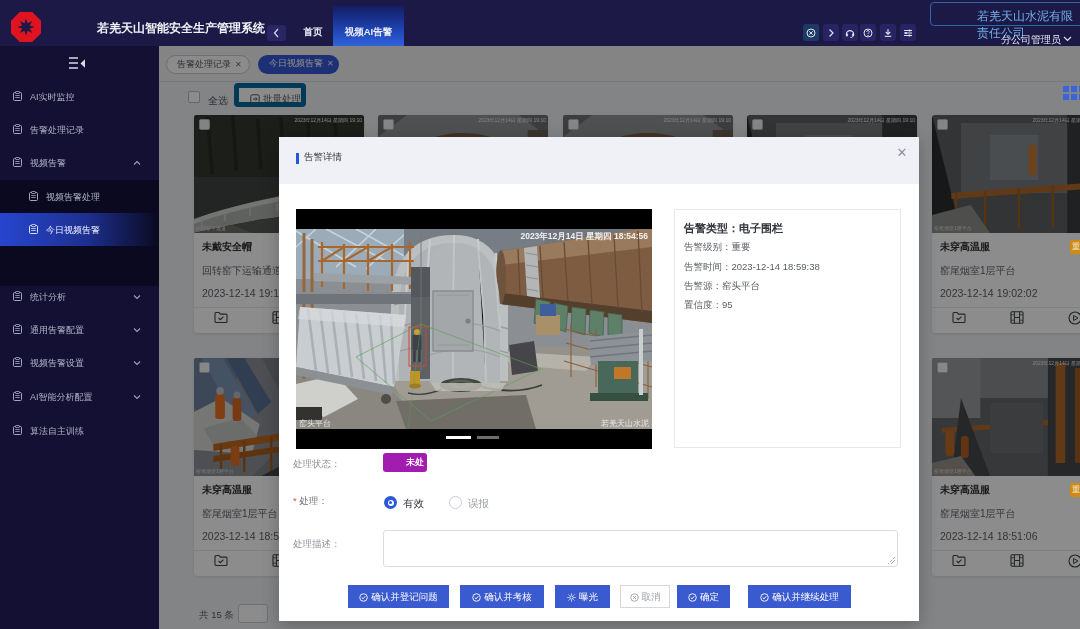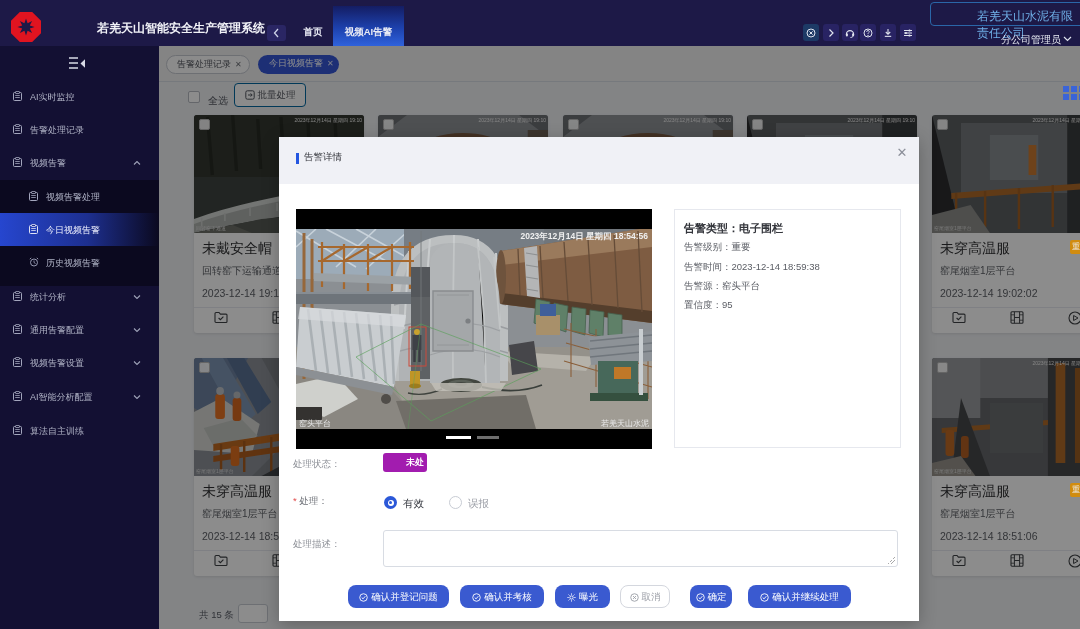--- a/index.html
+++ b/index.html
@@ -33,32 +33,32 @@
 
   
   #content { position:absolute; left:159px; top:46px; width:921px; height:583px; background:#eef0f3; }
   #chipbar { position:absolute; left:0; top:0; width:921px; height:36px; background:#f0f0f0; border-bottom:1px solid #d8dce3; }
   .chip { position:absolute; top:9px; height:19px; border-radius:10px; font-size:9px; line-height:17px; }
   #chip1 { left:7px; width:84px; background:#fdfdfd; border:1px solid #c6cad2; color:#53565e; text-align:left; padding-left:10px; }
   #chip2 { left:99px; width:81px; background:#3657d6; color:#fff; padding-left:11px; }
   .chipx { display:inline-block; margin-left:4px; font-size:8px; opacity:.85; }
   #selall { position:absolute; left:29px; top:45px; width:12px; height:12px; border:1px solid #b6bac2; border-radius:2px; background:#fff; }
   #selalltxt { position:absolute; left:49px; top:48px; font-size:10px; color:#53565e; }
-  #batchbtn { position:absolute; left:75px; top:37px; width:72px; height:24px; border:1px solid #0369a1; border-radius:4px; background:#fdfdfd; color:#53565e; font-size:9.5px; line-height:22px; text-align:center; }
+  #batchbtn { position:absolute; left:75px; top:37px; width:72px; height:24px; border:5px solid #0369a1; border-radius:4px; background:#fdfdfd; color:#53565e; font-size:9.5px; line-height:22px; text-align:right; }
   #gridicon { position:absolute; left:904px; top:40px; width:20px; height:17px; z-index:80; }
   #pagetotal { position:absolute; left:40px; top:563px; font-size:9.5px; color:#5a5e66; }
   #pagesel { position:absolute; left:79px; top:558px; width:30px; height:19px; background:#fff; border:1px solid #c6cad2; border-radius:3px; }
 
   
   .card { position:absolute; width:170px; height:218px; background:#fff; border-radius:3px; box-shadow:0 1px 3px rgba(0,0,0,.1); }
   .thumb { position:absolute; left:0; top:0; width:170px; height:118px; overflow:hidden; border-radius:3px 3px 0 0; }
   .cb { position:absolute; left:5px; top:4px; width:11px; height:11px; background:rgba(255,255,255,.92); border:1px solid #b8b8b8; border-radius:2px; z-index:3; }
   .tstamp { position:absolute; right:2px; top:2px; font-size:5px; color:#eee; z-index:3; }
   .tloc { position:absolute; left:2px; bottom:2px; font-size:5px; color:#ddd; z-index:3; }
-  .ctitle { position:absolute; left:8px; top:125px; font-size:14px; font-weight:normal; color:#303133; }
+  .ctitle { position:absolute; left:8px; top:125px; font-size:10px; font-weight:bold; color:#303133; }
   .ctag { position:absolute; left:138px; top:125px; width:20px; height:14px; background:#d18c10; border-radius:2px; color:#eee; font-size:8px; text-align:center; line-height:14px; z-index:80; }
   .cloc { position:absolute; left:8px; top:149px; font-size:10px; color:#5f6268; }
   .cdate { position:absolute; left:8px; top:172px; font-size:10.5px; color:#5f6268; }
   .cdiv { position:absolute; left:0px; top:192px; width:170px; height:1px; background:#e8eaf0; }
   .cicons { position:absolute; left:0; top:193px; width:170px; height:25px; }
   .cicons svg { position:absolute; top:3px; }
 
   
   #overlay { position:absolute; left:159px; top:46px; width:921px; height:583px; background:rgba(0,0,0,0.45); z-index:70; }
 
@@ -79,21 +79,21 @@
   #radio1 { position:absolute; left:105px; top:359px; width:13px; height:13px; border-radius:50%; background:#2b58d8; }
   #radio1 i { position:absolute; left:3.5px; top:3.5px; width:6px; height:6px; background:#fff; border-radius:50%; }
   #radio1 b { position:absolute; left:5px; top:5px; width:3px; height:3px; background:#2b58d8; border-radius:50%; }
   #radio2 { position:absolute; left:170px; top:359px; width:13px; height:13px; border-radius:50%; background:#fff; border:1px solid #c8ccd4; }
   #rl1 { position:absolute; left:124px; top:360px; font-size:10.5px; color:#3a3d44; }
   #rl2 { position:absolute; left:189px; top:360px; font-size:10.5px; color:#9b9ea6; }
   #descbox { position:absolute; left:104px; top:393px; width:515px; height:37px; border:1px solid #d8dce3; border-radius:3px; }
   #resizer { position:absolute; right:2px; bottom:2px; width:7px; height:7px;
      background:linear-gradient(135deg,transparent 0 50%,#aaa 50% 55%,transparent 55% 70%,#aaa 70% 75%,transparent 75%); }
   #btnrow { position:absolute; left:69px; top:448px; width:520px; height:23px; }
-  .btn { position:absolute; top:0; height:23px; border-radius:8px; background:#3a5ad0; color:#fff; font-size:9.5px; text-align:center; line-height:23px; }
+  .btn { position:absolute; top:0; height:23px; border-radius:0; background:#3a5ad0; color:#fff; font-size:9.5px; text-align:center; line-height:23px; }
   .btn svg { vertical-align:-1.5px; margin-right:3px; }
   #btn4 { background:#fff; border:1px solid #d4d7de; color:#9b9ea6; line-height:21px; }
 </style>
 </head>
 <body>
 
 <div id="header">
   <svg class="abs" style="left:11px;top:12px" width="30" height="30" viewBox="0 0 30 30">
     <polygon points="8.8,0 21.2,0 30,8.8 30,21.2 21.2,30 8.8,30 0,21.2 0,8.8" fill="#e01420"></polygon>
     <polygon points="15.0,6.4 13.4,11.2 8.9,8.9 11.2,13.4 6.4,15.0 11.2,16.6 8.9,21.1 13.4,18.8 15.0,23.6 16.6,18.8 21.1,21.1 18.8,16.6 23.6,15.0 18.8,13.4 21.1,8.9 16.6,11.2" fill="#1d1947"></polygon>
@@ -195,28 +195,20 @@
         </svg></span>
       <span class="txt">视频告警处理</span>
     </div>
   <div class="mi sub active" style="top:167px">
       <span class="ic"><svg width="9" height="10" viewBox="0 0 9 10">
           <rect x="0.5" y="1.5" width="8" height="8" rx="1" fill="none" stroke="#dfe2f5" stroke-width="1"></rect>
           <rect x="2.5" y="0.5" width="4" height="2" rx="0.5" fill="#1d2f8f" stroke="#dfe2f5" stroke-width="0.8"></rect>
           <path d="M2.2 4.5 H6.8 M2.2 6.5 H6.8" stroke="#dfe2f5" stroke-width="0.8"></path>
         </svg></span>
       <span class="txt">今日视频告警</span>
-    </div>
-  <div class="mi sub" style="top:200px">
-      <span class="ic"><svg width="10" height="10" viewBox="0 0 10 10">
-          <circle cx="5" cy="5.5" r="3.5" fill="none" stroke="#a3a6bd" stroke-width="0.9"></circle>
-          <path d="M5 3.5 V5.5 L6.5 6.5" fill="none" stroke="#a3a6bd" stroke-width="0.8"></path>
-          <path d="M0.8 2.2 L2.2 0.8 M9.2 2.2 L7.8 0.8" stroke="#a3a6bd" stroke-width="0.9"></path>
-        </svg></span>
-      <span class="txt">历史视频告警</span>
     </div>
   <div class="mi" style="top:234px">
       <span class="ic"><svg width="9" height="10" viewBox="0 0 9 10">
           <rect x="0.5" y="1.5" width="8" height="8" rx="1" fill="none" stroke="#a3a6bd" stroke-width="1"></rect>
           <rect x="2.5" y="0.5" width="4" height="2" rx="0.5" fill="#131033" stroke="#a3a6bd" stroke-width="0.8"></rect>
           <path d="M2.2 4.5 H6.8 M2.2 6.5 H6.8" stroke="#a3a6bd" stroke-width="0.8"></path>
         </svg></span>
       <span class="txt">统计分析</span>
       <span class="chev"><svg width="8" height="5" viewBox="0 0 8 5">
           <path d="M1 1 L4 4 L7 1" fill="none" stroke="#9ea2b8" stroke-width="1.1"></path>
@@ -820,21 +812,21 @@
           <path d="M3 5 L4.5 6.5 L7 3.6" fill="none" stroke="#fff" stroke-width="1"></path>
         </svg>确认并考核</div>
     <div class="btn" style="left:207px;width:55px"><svg width="9" height="9" viewBox="0 0 10 10">
           <circle cx="5" cy="5" r="1.8" fill="none" stroke="#fff" stroke-width="1"></circle>
           <path d="M5 0.4 V2 M5 8 V9.6 M0.4 5 H2 M8 5 H9.6 M1.7 1.7 L2.9 2.9 M7.1 7.1 L8.3 8.3 M8.3 1.7 L7.1 2.9 M2.9 7.1 L1.7 8.3" stroke="#fff" stroke-width="0.9"></path>
         </svg>曝光</div>
     <div class="btn" id="btn4" style="left:272px;width:50px"><svg width="9" height="9" viewBox="0 0 10 10">
           <circle cx="5" cy="5" r="4.2" fill="none" stroke="#9b9ea6" stroke-width="1"></circle>
           <path d="M3.4 3.4 L6.6 6.6 M6.6 3.4 L3.4 6.6" stroke="#9b9ea6" stroke-width="1"></path>
         </svg>取消</div>
-    <div class="btn" style="left:342px;width:42px"><svg width="9" height="9" viewBox="0 0 10 10">
+    <div class="btn" style="left:329px;width:53px"><svg width="9" height="9" viewBox="0 0 10 10">
           <circle cx="5" cy="5" r="4.2" fill="none" stroke="#fff" stroke-width="1"></circle>
           <path d="M3 5 L4.5 6.5 L7 3.6" fill="none" stroke="#fff" stroke-width="1"></path>
         </svg>确定</div>
     <div class="btn" style="left:400px;width:103px"><svg width="9" height="9" viewBox="0 0 10 10">
           <circle cx="5" cy="5" r="4.2" fill="none" stroke="#fff" stroke-width="1"></circle>
           <path d="M3 5 L4.5 6.5 L7 3.6" fill="none" stroke="#fff" stroke-width="1"></path>
         </svg>确认并继续处理</div>
   </div>
 </div>
 

